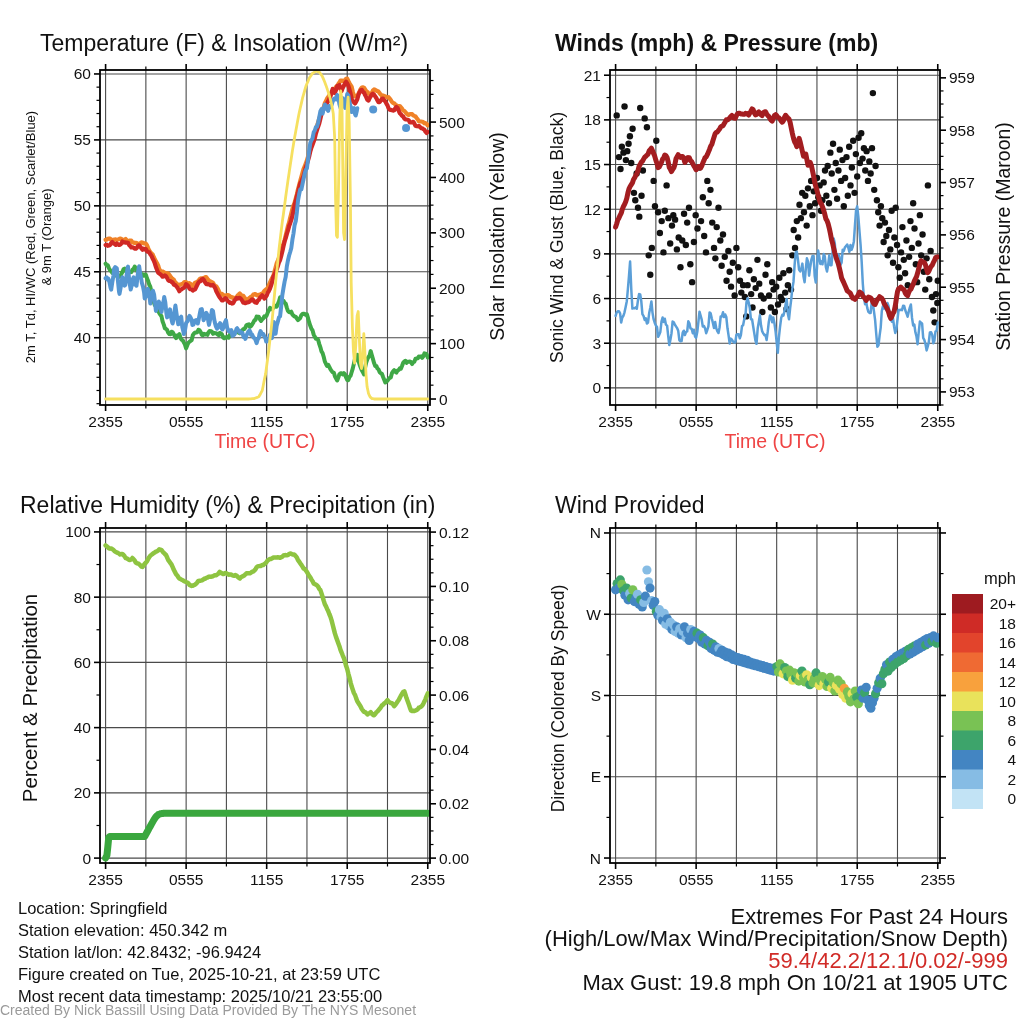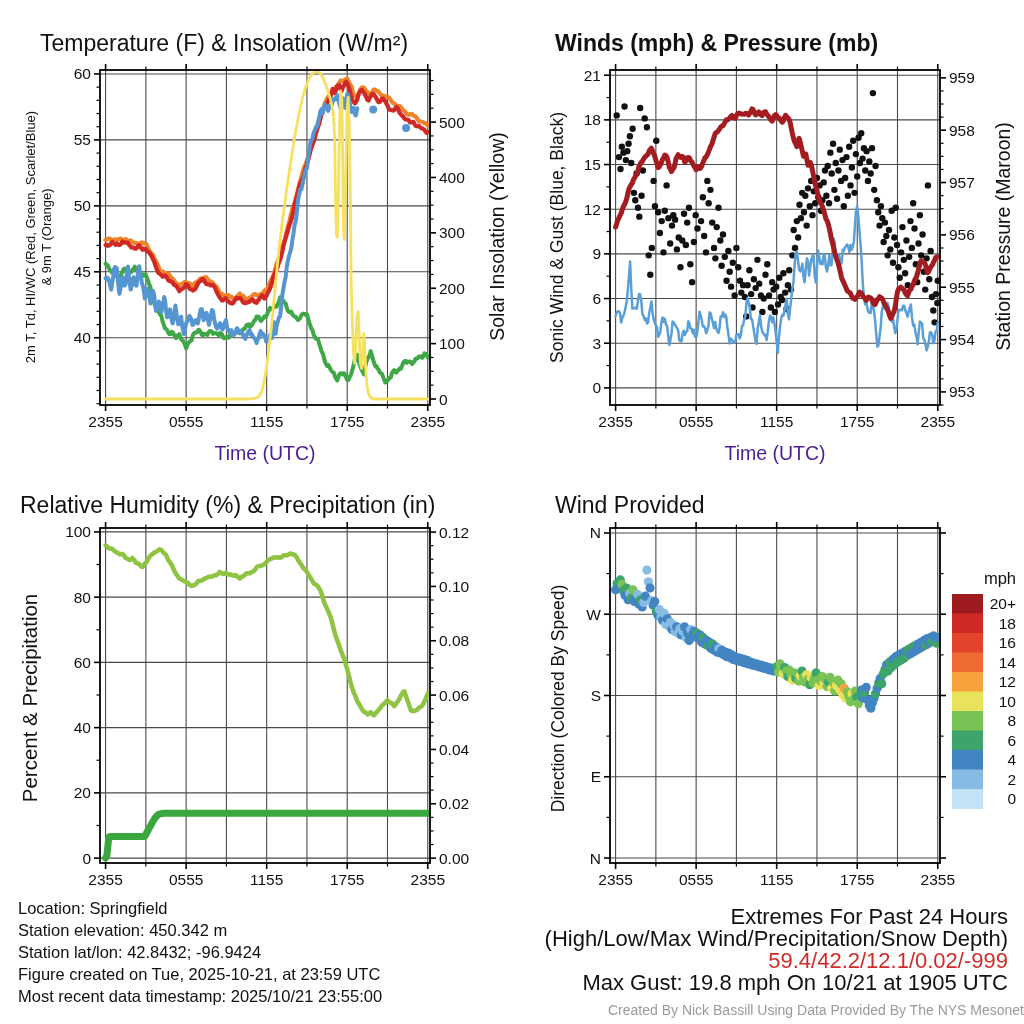--- a/index.html
+++ b/index.html
@@ -1,37 +1,37 @@
 <!DOCTYPE html>
 <html><head>
 <meta charset="utf-8">
 <style>
   html,body{margin:0;padding:0;background:#ffffff;}
   #canvas{position:relative;width:1024px;height:1024px;background:#ffffff;overflow:hidden;
           font-family:"Liberation Sans","DejaVu Sans",sans-serif;color:#111;}
   #plots{position:absolute;left:0;top:0;}
   .ctitle{position:absolute;font-size:23px;color:#111;white-space:nowrap;}
-  .xlab{position:absolute;text-align:center;font-size:19.5px;color:#4c1d95;margin-top:12px;}
+  .xlab{position:absolute;text-align:center;font-size:19.5px;color:#ef4444;}
   .vlab{position:absolute;transform:rotate(-90deg);text-align:center;color:#111;width:420px;}
   #yl1{left:-171px;top:221px;font-size:13px;line-height:16px;white-space:pre-line;}
   #yl1r{left:287px;top:225px;font-size:19.5px;}
   #yl2{left:347px;top:227px;font-size:17.5px;}
   #yl2r{left:793px;top:225px;font-size:19.5px;}
   #yl3{left:-180px;top:686px;font-size:20.5px;}
   #yl4{left:348px;top:688px;font-size:17.5px;}
   #xl1{left:100px;width:330px;top:430px;}
   #xl2{left:610px;width:330px;top:430px;}
   #t1{left:40px;width:460px;top:30px;}
   #t2{left:555px;width:445px;top:30px;font-weight:bold;}
   #t3{left:20px;width:490px;top:492px;}
   #t4{left:555px;width:440px;top:492px;}
   #info{position:absolute;left:18px;top:897px;font-size:16.5px;line-height:22px;}
   #extremes{position:absolute;right:16px;top:906px;font-size:22px;line-height:22px;text-align:right;}
   #extremes .vals{font-weight:normal;}
-  #footer{position:absolute;left:0;top:1002px;width:1024px;text-align:right;font-size:14px;color:#9a9a9a;}
+  #footer{position:absolute;left:0;top:1002px;width:1024px;text-align:left;font-size:14px;color:#9a9a9a;}
 </style>
 </head>
 <body>
 
 <div id="canvas">
   <svg id="plots" width="1024" height="1024" viewBox="0 0 1024 1024">
       <g>
         <clipPath id="clip0">
           <rect x="100" y="69" width="330" height="341"></rect>
         </clipPath>

